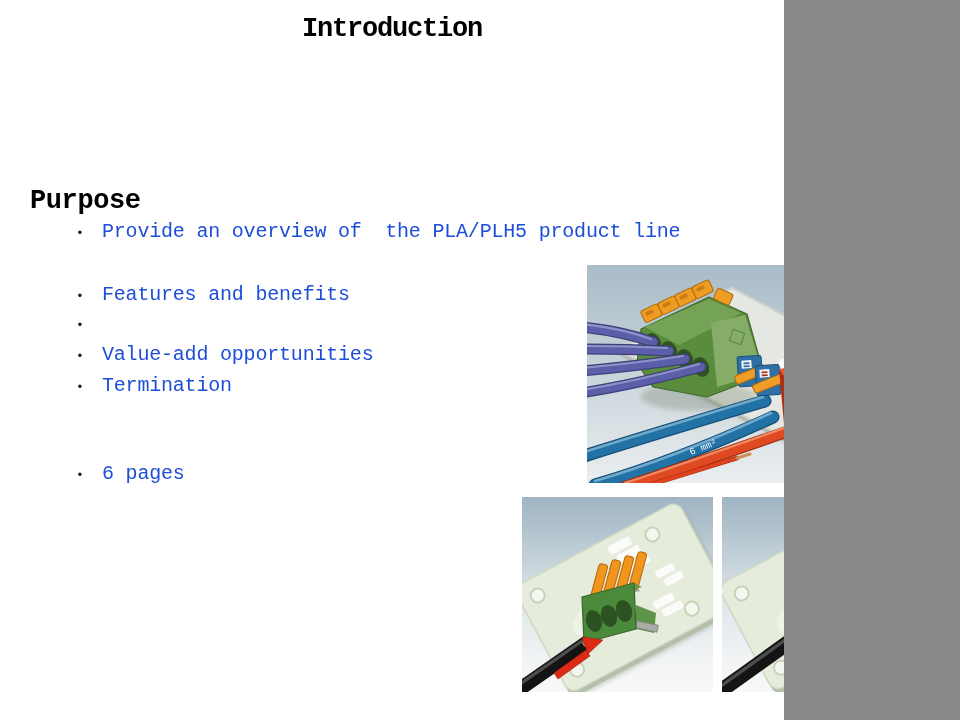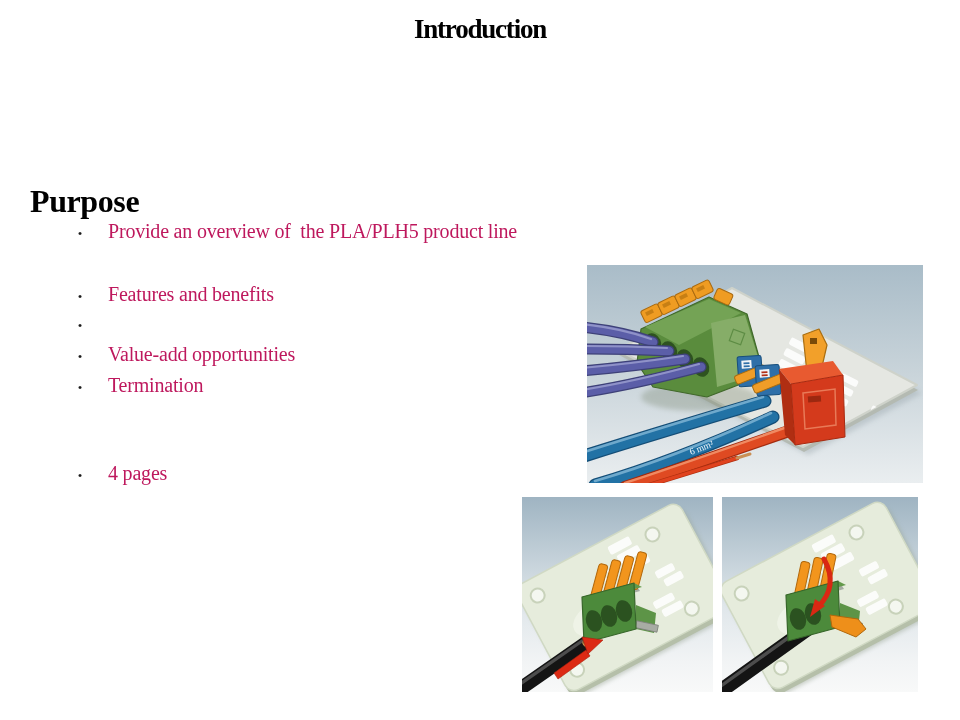--- a/index.html
+++ b/index.html
@@ -1,32 +1,32 @@
 <!DOCTYPE html>
 <html><head>
 <meta charset="utf-8">
 <style>
   html,body{margin:0;padding:0;background:#888;}
   .slide{
-    position:relative;width:960px;height:720px;background:#ffffff;
-    overflow:hidden;font-family:Liberation Serif, serif;color:#000;
+    position:relative;width:784px;height:720px;background:#ffffff;
+    overflow:hidden;font-family:Liberation Mono, monospace;color:#000;
   }
   .slide-title{
     position:absolute;top:13px;left:0;width:100%;text-align:center;
     font-size:27px;font-weight:bold;letter-spacing:-1.2px;line-height:32px;
   }
   .sec{position:absolute;left:30px;}
   #sec-purpose{top:186px;}
   #sec-objectives{top:280px;}
   #sec-content{top:459px;}
-  .sec-heading{font-size:32px;font-weight:bold;line-height:31px;margin:0;letter-spacing:-0.4px;}
+  .sec-heading{font-size:27px;font-weight:bold;line-height:31px;margin:0;letter-spacing:-0.4px;}
   .bullets{margin:0;padding:0;}
   .brow{display:flex;align-items:baseline;font-size:20px;line-height:29px;}
   .bdot{margin-left:40px;width:20px;text-align:center;font-size:13px;color:#1a1a1a;}
-  .btext{margin-left:18px;white-space:pre;color:#be185d;letter-spacing:-0.2px;}
+  .btext{margin-left:12px;white-space:pre;color:#1d4ed8;letter-spacing:-0.2px;}
   .photo{position:absolute;display:block;}
   #photo-main{left:587px;top:265px;}
   #photo-insert{left:522px;top:497px;}
   #photo-lever{left:722px;top:497px;}
 </style>
 </head>
 <body>
 
 <div class="slide">
 
@@ -59,21 +59,21 @@
         <span class="bdot">•</span>
         <span class="btext">Termination</span>
       </div>
     </div>
   </div>
 
   <div class="sec" id="sec-content">
     <div class="bullets">
       <div class="brow">
         <span class="bdot">•</span>
-        <span class="btext">4 pages</span>
+        <span class="btext">6 pages</span>
       </div>
     </div>
   </div>
 
   <svg class="photo" id="photo-main" width="336" height="218" viewBox="0 0 336 218">
     <defs>
       <linearGradient id="g1" x1="0" y1="0" x2="0" y2="1">
         <stop offset="0" stop-color="#a9bcc8"></stop>
           <stop offset="0.5" stop-color="#c9d4da"></stop>
           <stop offset="1" stop-color="#eaeef0"></stop>

